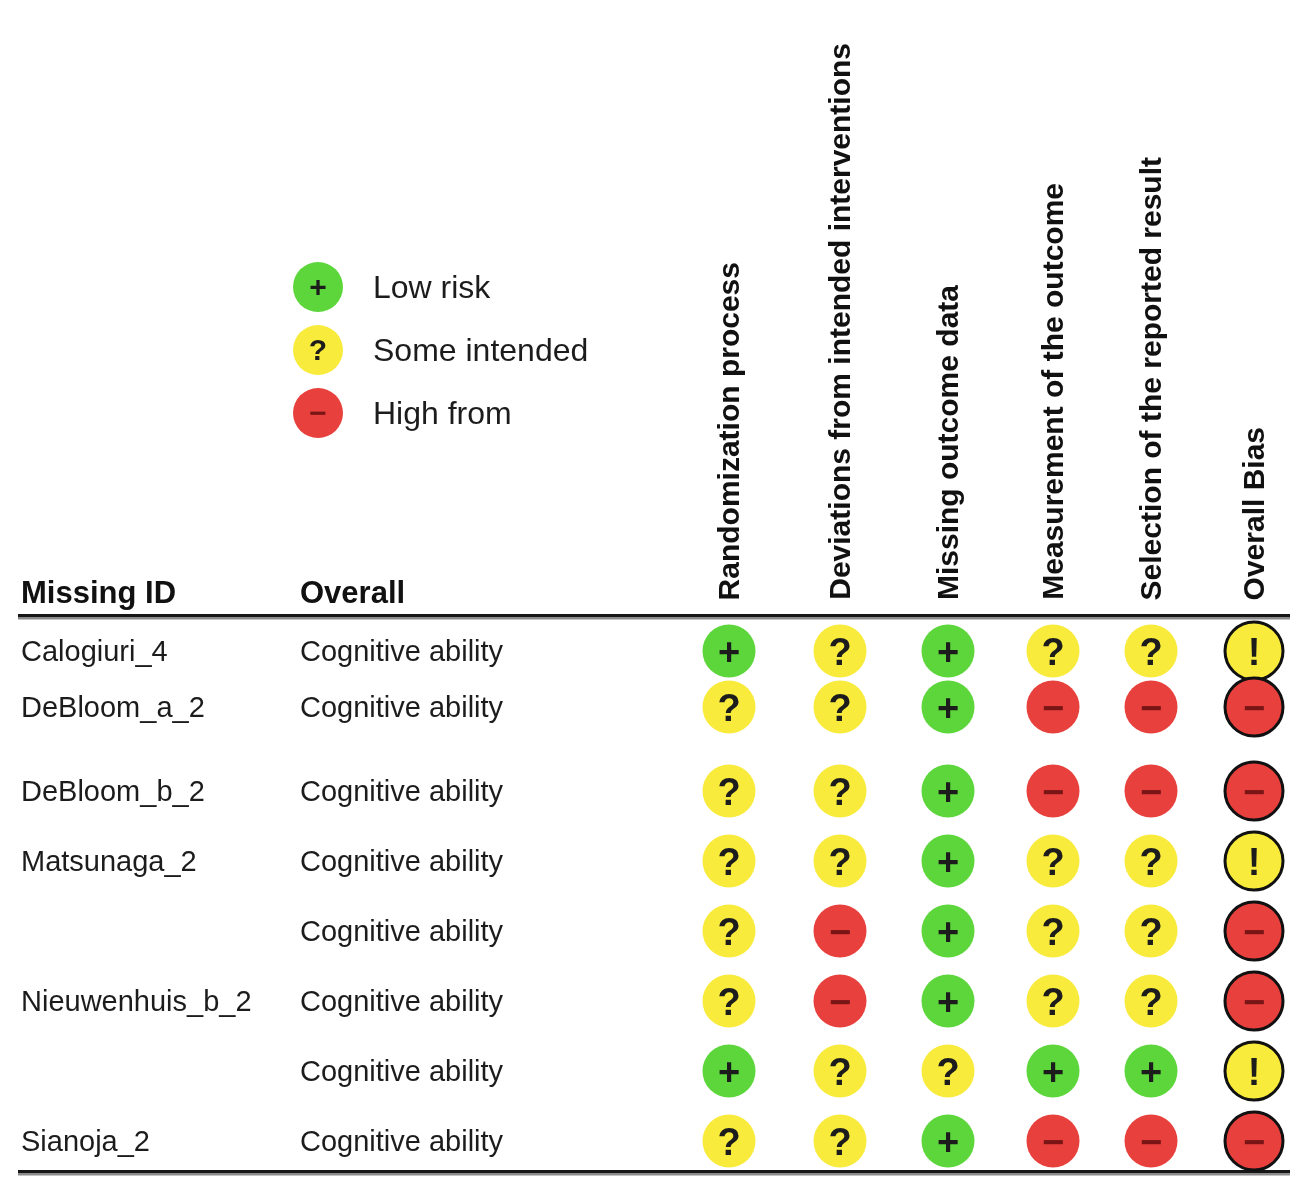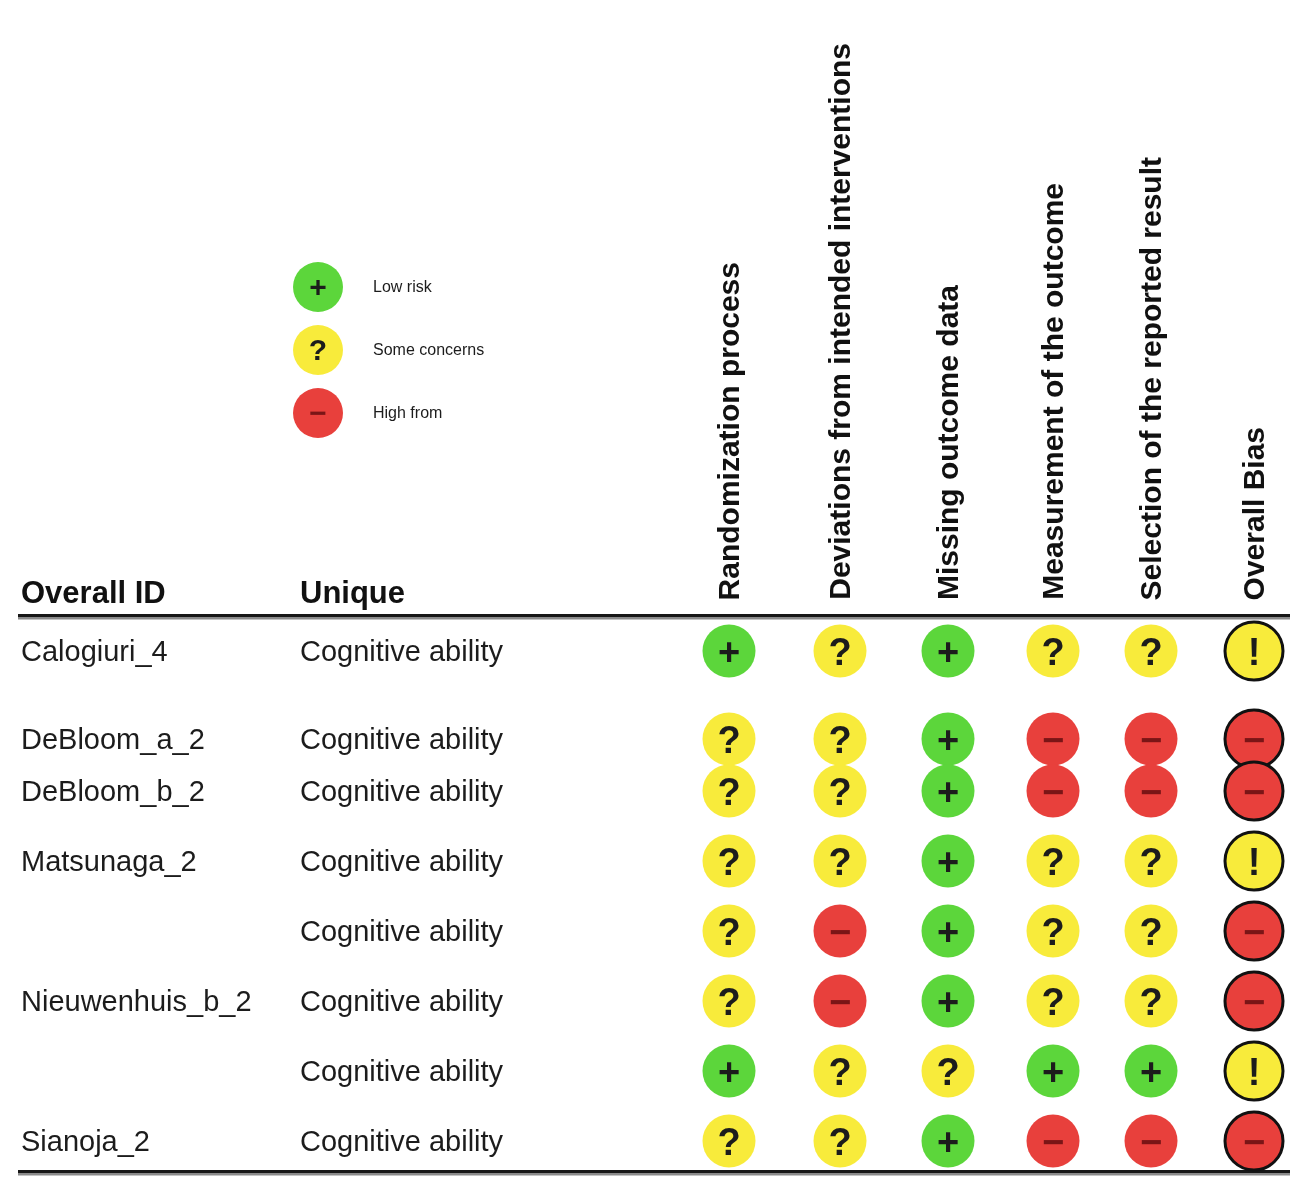--- a/index.html
+++ b/index.html
@@ -13,21 +13,21 @@
   }
 
   
   #legend { position:absolute; left:293px; top:262px; display:flex; flex-direction:column; gap:13px; }
   .legend-item { display:flex; align-items:center; height:50px; }
   .legend-circle {
     width:50px; height:50px; border-radius:50%;
     display:flex; align-items:center; justify-content:center;
     font-weight:bold; font-size:30px; line-height:1;
   }
-  .legend-label { margin-left:30px; font-size:16px; color:#1c1c1c; }
+  .legend-label { margin-left:30px; font-size:32px; color:#1c1c1c; }
 
   
   #colheads { position:absolute; left:0; top:0; width:100%; height:1183px; pointer-events:none; }
   .colhead {
     position:absolute; bottom:583px;
     writing-mode:vertical-rl;
     transform:translateX(-50%) rotate(180deg);
     font-weight:bold; font-size:30px; white-space:nowrap; color:#111;
   }
 
@@ -66,41 +66,41 @@
       <div class="legend-item">
         <div class="legend-circle" style="background: rgb(92, 214, 59);">
           <span style="color: rgb(28, 28, 28);">+</span>
         </div>
         <span class="legend-label">Low risk</span>
       </div>
       <div class="legend-item">
         <div class="legend-circle" style="background: rgb(248, 235, 59);">
           <span style="color: rgb(28, 28, 28);">?</span>
         </div>
-        <span class="legend-label">Some concerns</span>
+        <span class="legend-label">Some intended</span>
       </div>
       <div class="legend-item">
         <div class="legend-circle" style="background: rgb(232, 64, 60);">
           <span style="color: rgb(122, 21, 22);">−</span>
         </div>
         <span class="legend-label">High from</span>
       </div>
     </div>
 
   <div id="colheads">
       <div class="colhead" style="left: 729px;">Randomization process</div>
       <div class="colhead" style="left: 840px;">Deviations from intended interventions</div>
       <div class="colhead" style="left: 948px;">Missing outcome data</div>
       <div class="colhead" style="left: 1053px;">Measurement of the outcome</div>
       <div class="colhead" style="left: 1151px;">Selection of the reported result</div>
       <div class="colhead" style="left: 1254px;">Overall Bias</div>
     </div>
 
-  <div class="thead" id="thead-id">Overall ID</div>
-  <div class="thead" id="thead-outcome">Unique</div>
+  <div class="thead" id="thead-id">Missing ID</div>
+  <div class="thead" id="thead-outcome">Overall</div>
 
   <div class="rule" id="rule-top"></div>
   <div class="rule" id="rule-bottom"></div>
 
   <div id="rows">
       <div class="row" style="top: 616px;">
         <span class="row-label uid">Calogiuri_4</span>
         <span class="row-label outcome">Cognitive ability</span>
         <div class="cell" style="left: 729px; background: rgb(92, 214, 59);">
           <span class="cell-sym" style="color: rgb(28, 28, 28);">+</span>
@@ -114,21 +114,21 @@
         <div class="cell" style="left: 1053px; background: rgb(248, 235, 59);">
           <span class="cell-sym" style="color: rgb(28, 28, 28);">?</span>
         </div>
         <div class="cell" style="left: 1151px; background: rgb(248, 235, 59);">
           <span class="cell-sym" style="color: rgb(28, 28, 28);">?</span>
         </div>
         <div class="cell overall" style="left: 1254px; background: rgb(248, 235, 59);">
           <span class="cell-sym" style="color: rgb(28, 28, 28);">!</span>
         </div>
       </div>
-      <div class="row" style="top: 704px;">
+      <div class="row" style="top: 672px;">
         <span class="row-label uid">DeBloom_a_2</span>
         <span class="row-label outcome">Cognitive ability</span>
         <div class="cell" style="left: 729px; background: rgb(248, 235, 59);">
           <span class="cell-sym" style="color: rgb(28, 28, 28);">?</span>
         </div>
         <div class="cell" style="left: 840px; background: rgb(248, 235, 59);">
           <span class="cell-sym" style="color: rgb(28, 28, 28);">?</span>
         </div>
         <div class="cell" style="left: 948px; background: rgb(92, 214, 59);">
           <span class="cell-sym" style="color: rgb(28, 28, 28);">+</span>

